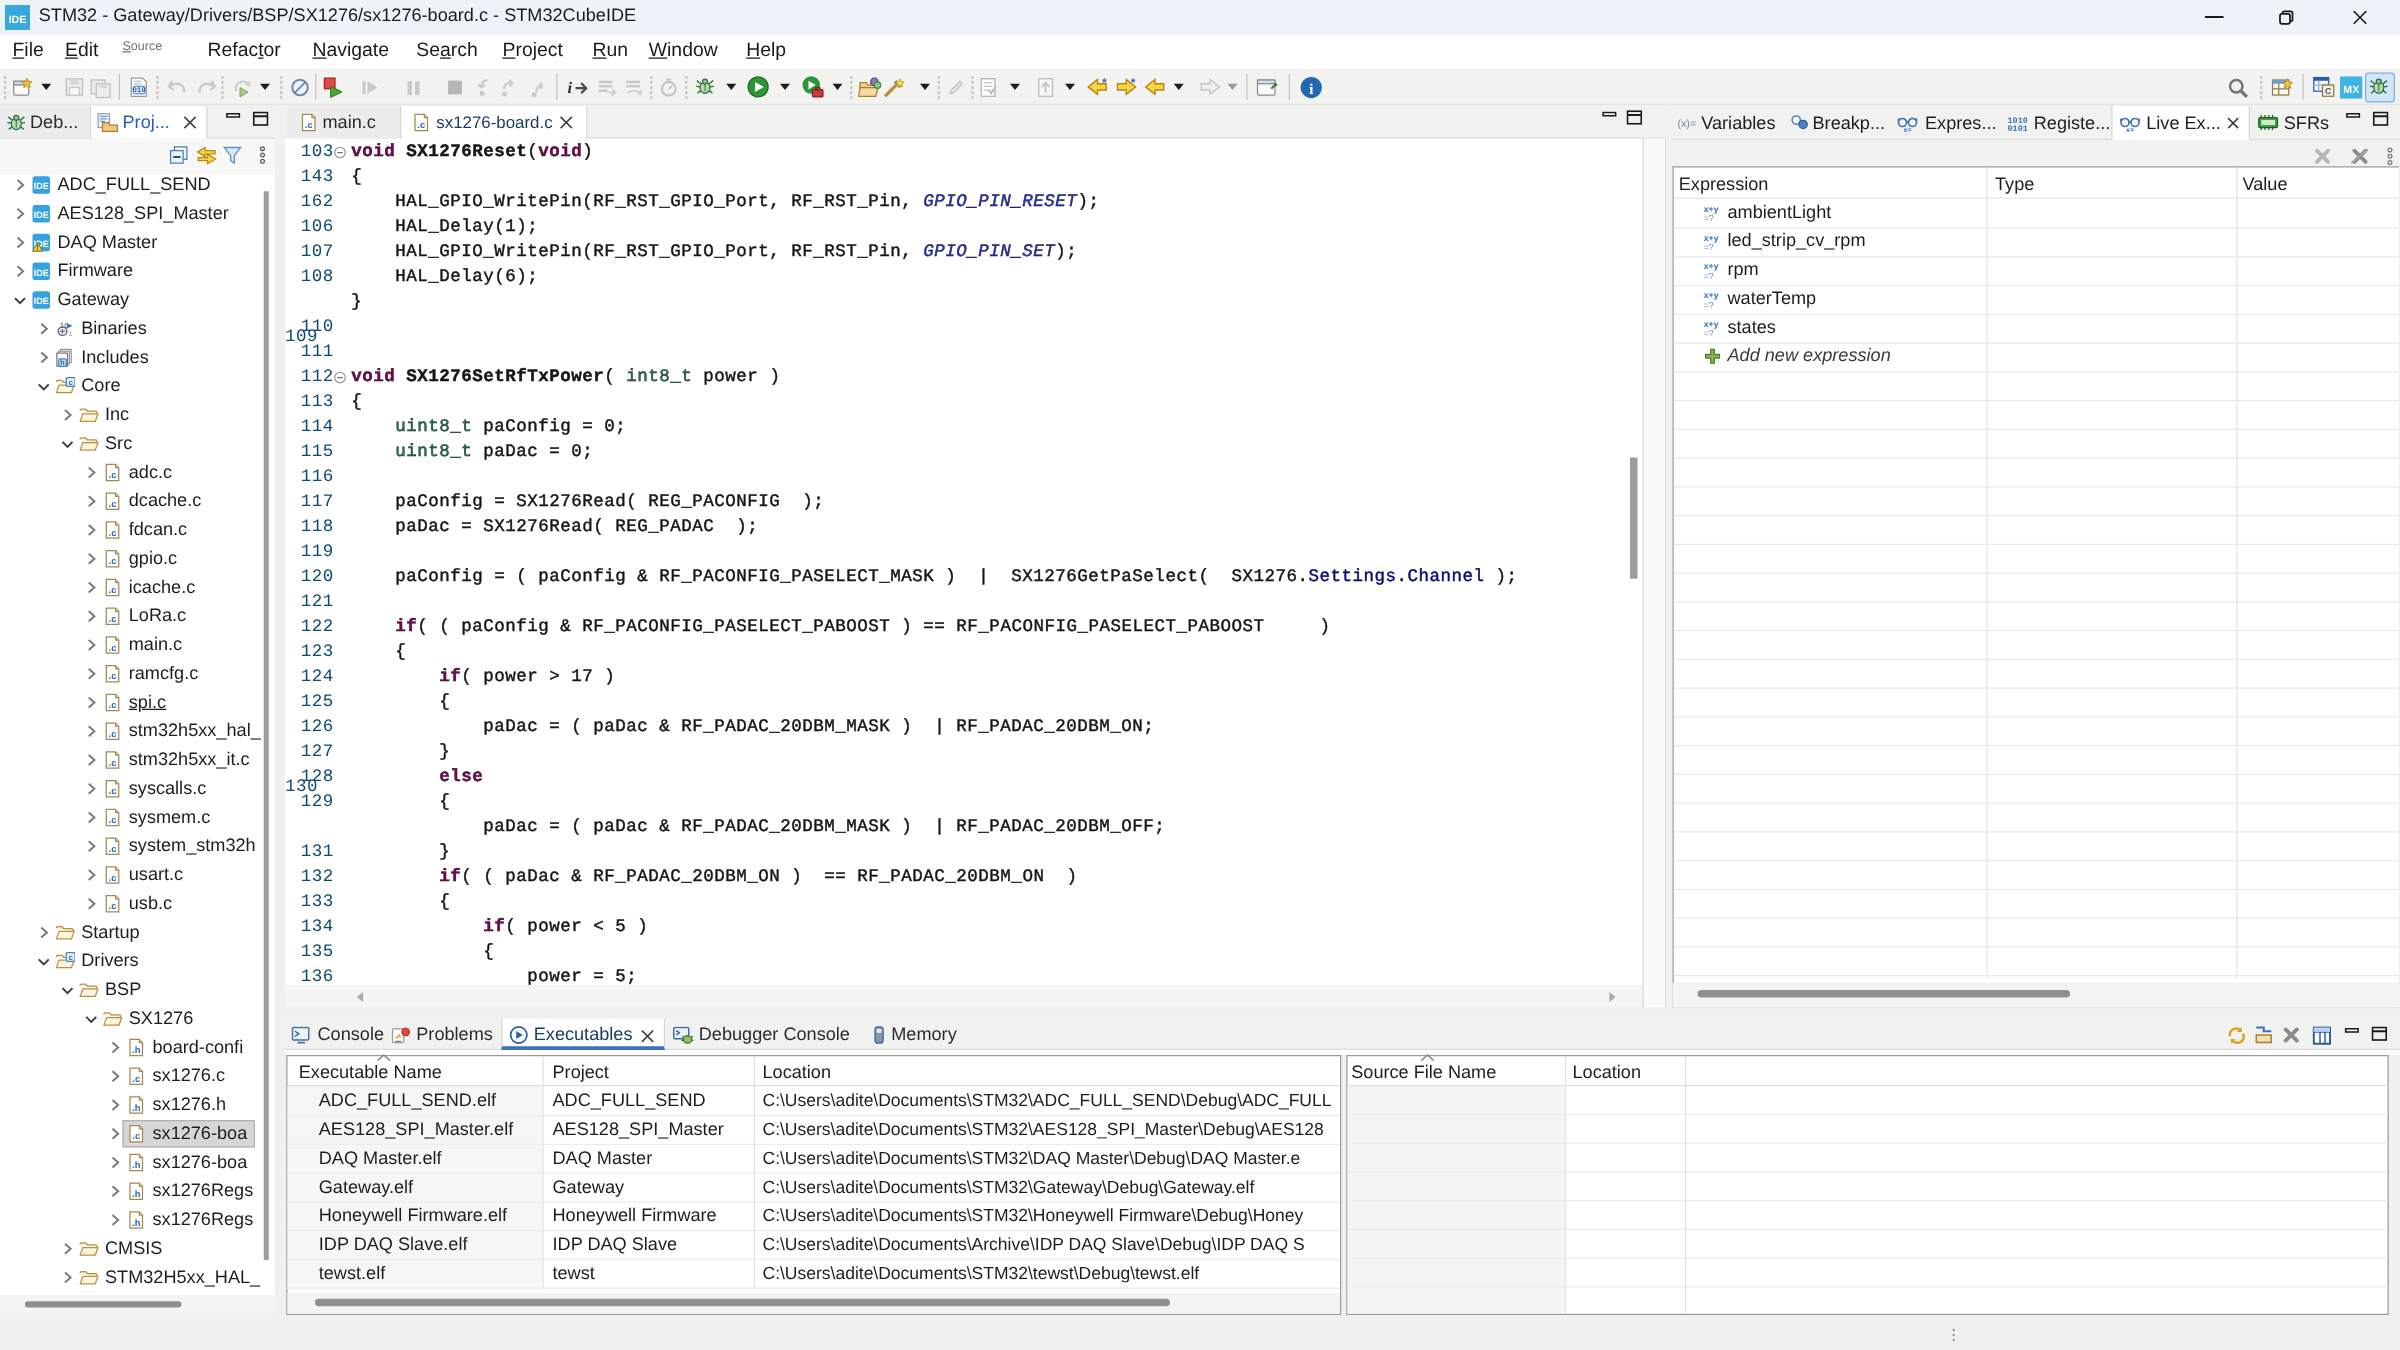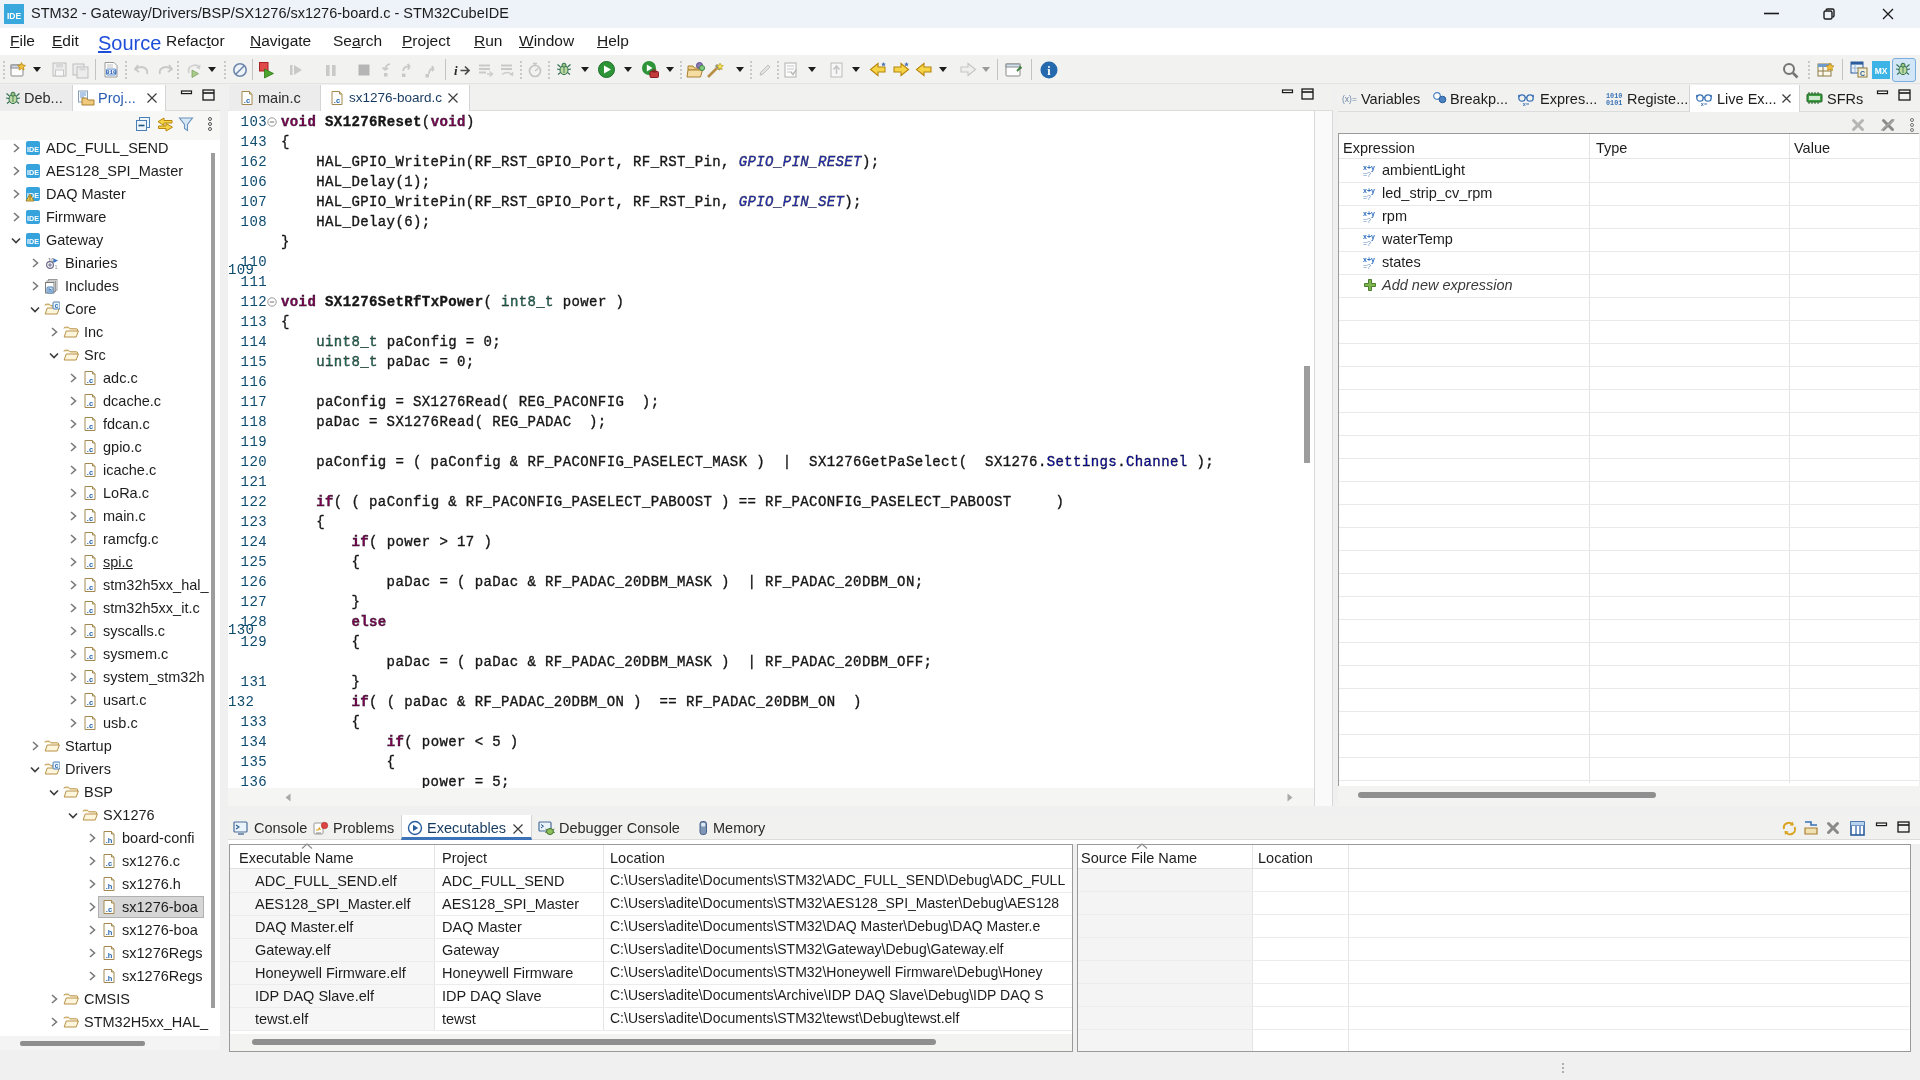--- a/index.html
+++ b/index.html
@@ -37,21 +37,21 @@
     </div>
 <div class="abs" style="left:1881px;top:7px;width:14px;height:14px;">
       <svg width="14" height="14" viewBox="0 0 14 14" style="">
         <path d="M2 2 L12 12 M12 2 L2 12" stroke="#1a1a1a" stroke-width="1.3"></path>
       </svg>
     </div>
 </div>
 <div class="abs menubar"></div>
 <div class="abs" style="left:10px;top:32px;white-space:nowrap;font-size:15.5px;color:#1a1a1a;"><u>F</u>ile</div>
 <div class="abs" style="left:52px;top:32px;white-space:nowrap;font-size:15.5px;color:#1a1a1a;"><u>E</u>dit</div>
-<div class="abs" style="left:98px;top:32px;white-space:nowrap;font-size:20px;color:#1d4ed8;"><u>S</u>ource</div>
+<div class="abs" style="left:98px;top:32px;white-space:nowrap;font-size:10px;color:#737373;"><u>S</u>ource</div>
 <div class="abs" style="left:166px;top:32px;white-space:nowrap;font-size:15.5px;color:#1a1a1a;">Refac<u>t</u>or</div>
 <div class="abs" style="left:250px;top:32px;white-space:nowrap;font-size:15.5px;color:#1a1a1a;"><u>N</u>avigate</div>
 <div class="abs" style="left:333px;top:32px;white-space:nowrap;font-size:15.5px;color:#1a1a1a;">Se<u>a</u>rch</div>
 <div class="abs" style="left:402px;top:32px;white-space:nowrap;font-size:15.5px;color:#1a1a1a;"><u>P</u>roject</div>
 <div class="abs" style="left:474px;top:32px;white-space:nowrap;font-size:15.5px;color:#1a1a1a;"><u>R</u>un</div>
 <div class="abs" style="left:519px;top:32px;white-space:nowrap;font-size:15.5px;color:#1a1a1a;"><u>W</u>indow</div>
 <div class="abs" style="left:597px;top:32px;white-space:nowrap;font-size:15.5px;color:#1a1a1a;"><u>H</u>elp</div>
 <div class="abs toolbar"></div>
 <div class="abs" style="left:3px;top:61px;width:2px;height:18px;background:repeating-linear-gradient(#c9c9c9 0 2px, transparent 2px 4px);"></div>
 <div class="abs" style="left:10px;top:61px;width:18px;height:18px;">
@@ -1077,21 +1077,21 @@
 <div class="abs lnum" style="left:228px;top:592px;width:39px;text-align:right;line-height:20px;">127</div>
 <div class="abs code" style="left:281px;top:592px;line-height:20px;">        }</div>
 <div class="abs lnum" style="left:228px;top:612px;width:39px;text-align:right;line-height:20px;">128</div>
 <div class="abs code" style="left:281px;top:612px;line-height:20px;">        <span class="k">else</span></div>
 <div class="abs lnum" style="left:228px;top:632px;width:39px;text-align:right;line-height:20px;">129</div>
 <div class="abs code" style="left:281px;top:632px;line-height:20px;">        {</div>
 <div class="abs lnum" style="left:228px;top:620px;width:39px;line-height:20px;">130</div>
 <div class="abs code" style="left:281px;top:652px;line-height:20px;">            paDac = ( paDac &amp; RF_PADAC_20DBM_MASK )  | RF_PADAC_20DBM_OFF;</div>
 <div class="abs lnum" style="left:228px;top:672px;width:39px;text-align:right;line-height:20px;">131</div>
 <div class="abs code" style="left:281px;top:672px;line-height:20px;">        }</div>
-<div class="abs lnum" style="left:228px;top:692px;width:39px;text-align:left;line-height:20px;">132</div>
+<div class="abs lnum" style="left:228px;top:692px;width:39px;text-align:right;line-height:20px;">132</div>
 <div class="abs code" style="left:281px;top:692px;line-height:20px;">        <span class="k">if</span>( ( paDac &amp; RF_PADAC_20DBM_ON )  == RF_PADAC_20DBM_ON  )</div>
 <div class="abs lnum" style="left:228px;top:712px;width:39px;text-align:right;line-height:20px;">133</div>
 <div class="abs code" style="left:281px;top:712px;line-height:20px;">        {</div>
 <div class="abs lnum" style="left:228px;top:732px;width:39px;text-align:right;line-height:20px;">134</div>
 <div class="abs code" style="left:281px;top:732px;line-height:20px;">            <span class="k">if</span>( power &lt; 5 )</div>
 <div class="abs lnum" style="left:228px;top:752px;width:39px;text-align:right;line-height:20px;">135</div>
 <div class="abs code" style="left:281px;top:752px;line-height:20px;">            {</div>
 <div class="abs lnum" style="left:228px;top:772px;width:39px;text-align:right;line-height:20px;">136</div>
 <div class="abs code" style="left:281px;top:772px;line-height:20px;">                power = 5;</div>
 <div class="abs" style="left:228px;top:788px;width:1105px;height:18px;background:#f5f5f4;"></div>

